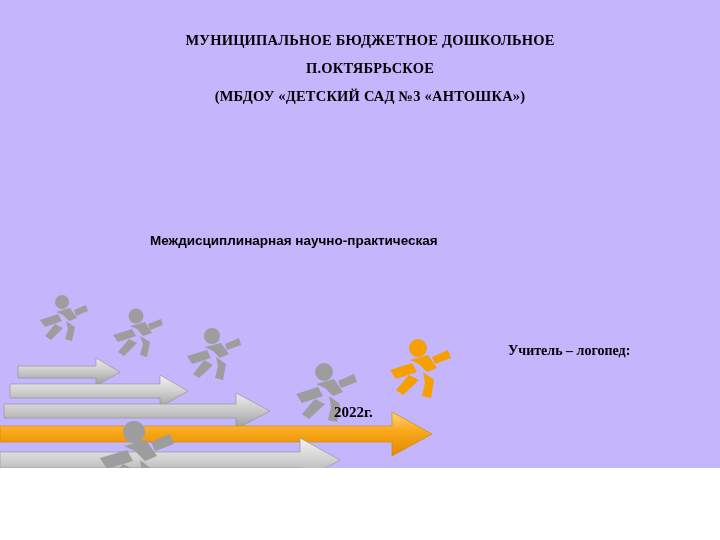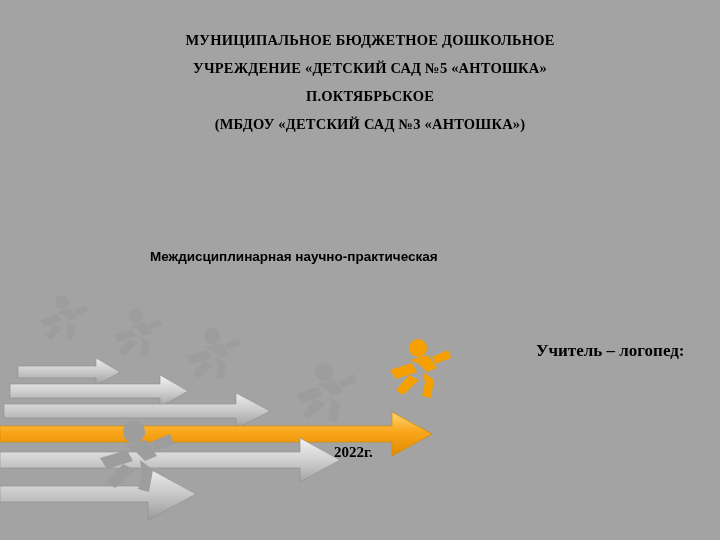--- a/index.html
+++ b/index.html
@@ -9,22 +9,22 @@
   body {
     width: 720px;
     height: 540px;
     background: #ffffff;
     font-family: "Liberation Serif", serif;
     overflow: hidden;
   }
   .slide {
     position: relative;
     width: 720px;
-    height: 540px;
-    background: #a3a3a3;
+    height: 468px;
+    background: #c4b5fd;
     overflow: hidden;
     text-decoration: underline;
   }
 
   
   .org-title {
     position: absolute;
     left: 120px;
     top: 26px;
     width: 500px;
@@ -45,46 +45,44 @@
     position: absolute;
     left: 150px;
     top: 228px;
     width: 440px;
     text-align: left;
     font-family: "Liberation Sans", sans-serif;
     font-weight: bold;
     font-size: 13.5px;
     line-height: 26px;
     color: #000000;
-    margin-top: 16px;
   }
 
   
   .author {
     position: absolute;
-    left: 536px;
+    left: 508px;
     top: 340px;
     font-family: "Liberation Serif", serif;
     font-weight: bold;
-    font-size: 17px;
+    font-size: 14px;
     line-height: 21px;
     color: #000000;
   }
 
   
   .year {
     position: absolute;
     left: 334px;
     top: 404px;
     font-family: "Liberation Serif", serif;
     font-weight: bold;
     font-size: 15px;
     color: #000000;
     z-index: 30;
-    margin-top: 40px;
   }
 
   
   .artwork {
     position: absolute;
     left: 0;
     top: 280px;
     width: 560px;
     height: 260px;
   }
@@ -92,21 +90,20 @@
     display: block;
   }
 </style>
 </head>
 <body>
 
 <div class="slide">
 
   <div class="org-title">
     <div>МУНИЦИПАЛЬНОЕ  БЮДЖЕТНОЕ  ДОШКОЛЬНОЕ</div>
-    <div>УЧРЕЖДЕНИЕ  «ДЕТСКИЙ САД №5 «АНТОШКА»</div>
     <div>П.ОКТЯБРЬСКОЕ</div>
     <div>(МБДОУ «ДЕТСКИЙ САД №3 «АНТОШКА»)</div>
   </div>
 
   <div class="conference">
     <div>Междисциплинарная  научно-практическая</div>
   </div>
 
   <div class="author">
     <div>Учитель – логопед:</div>

